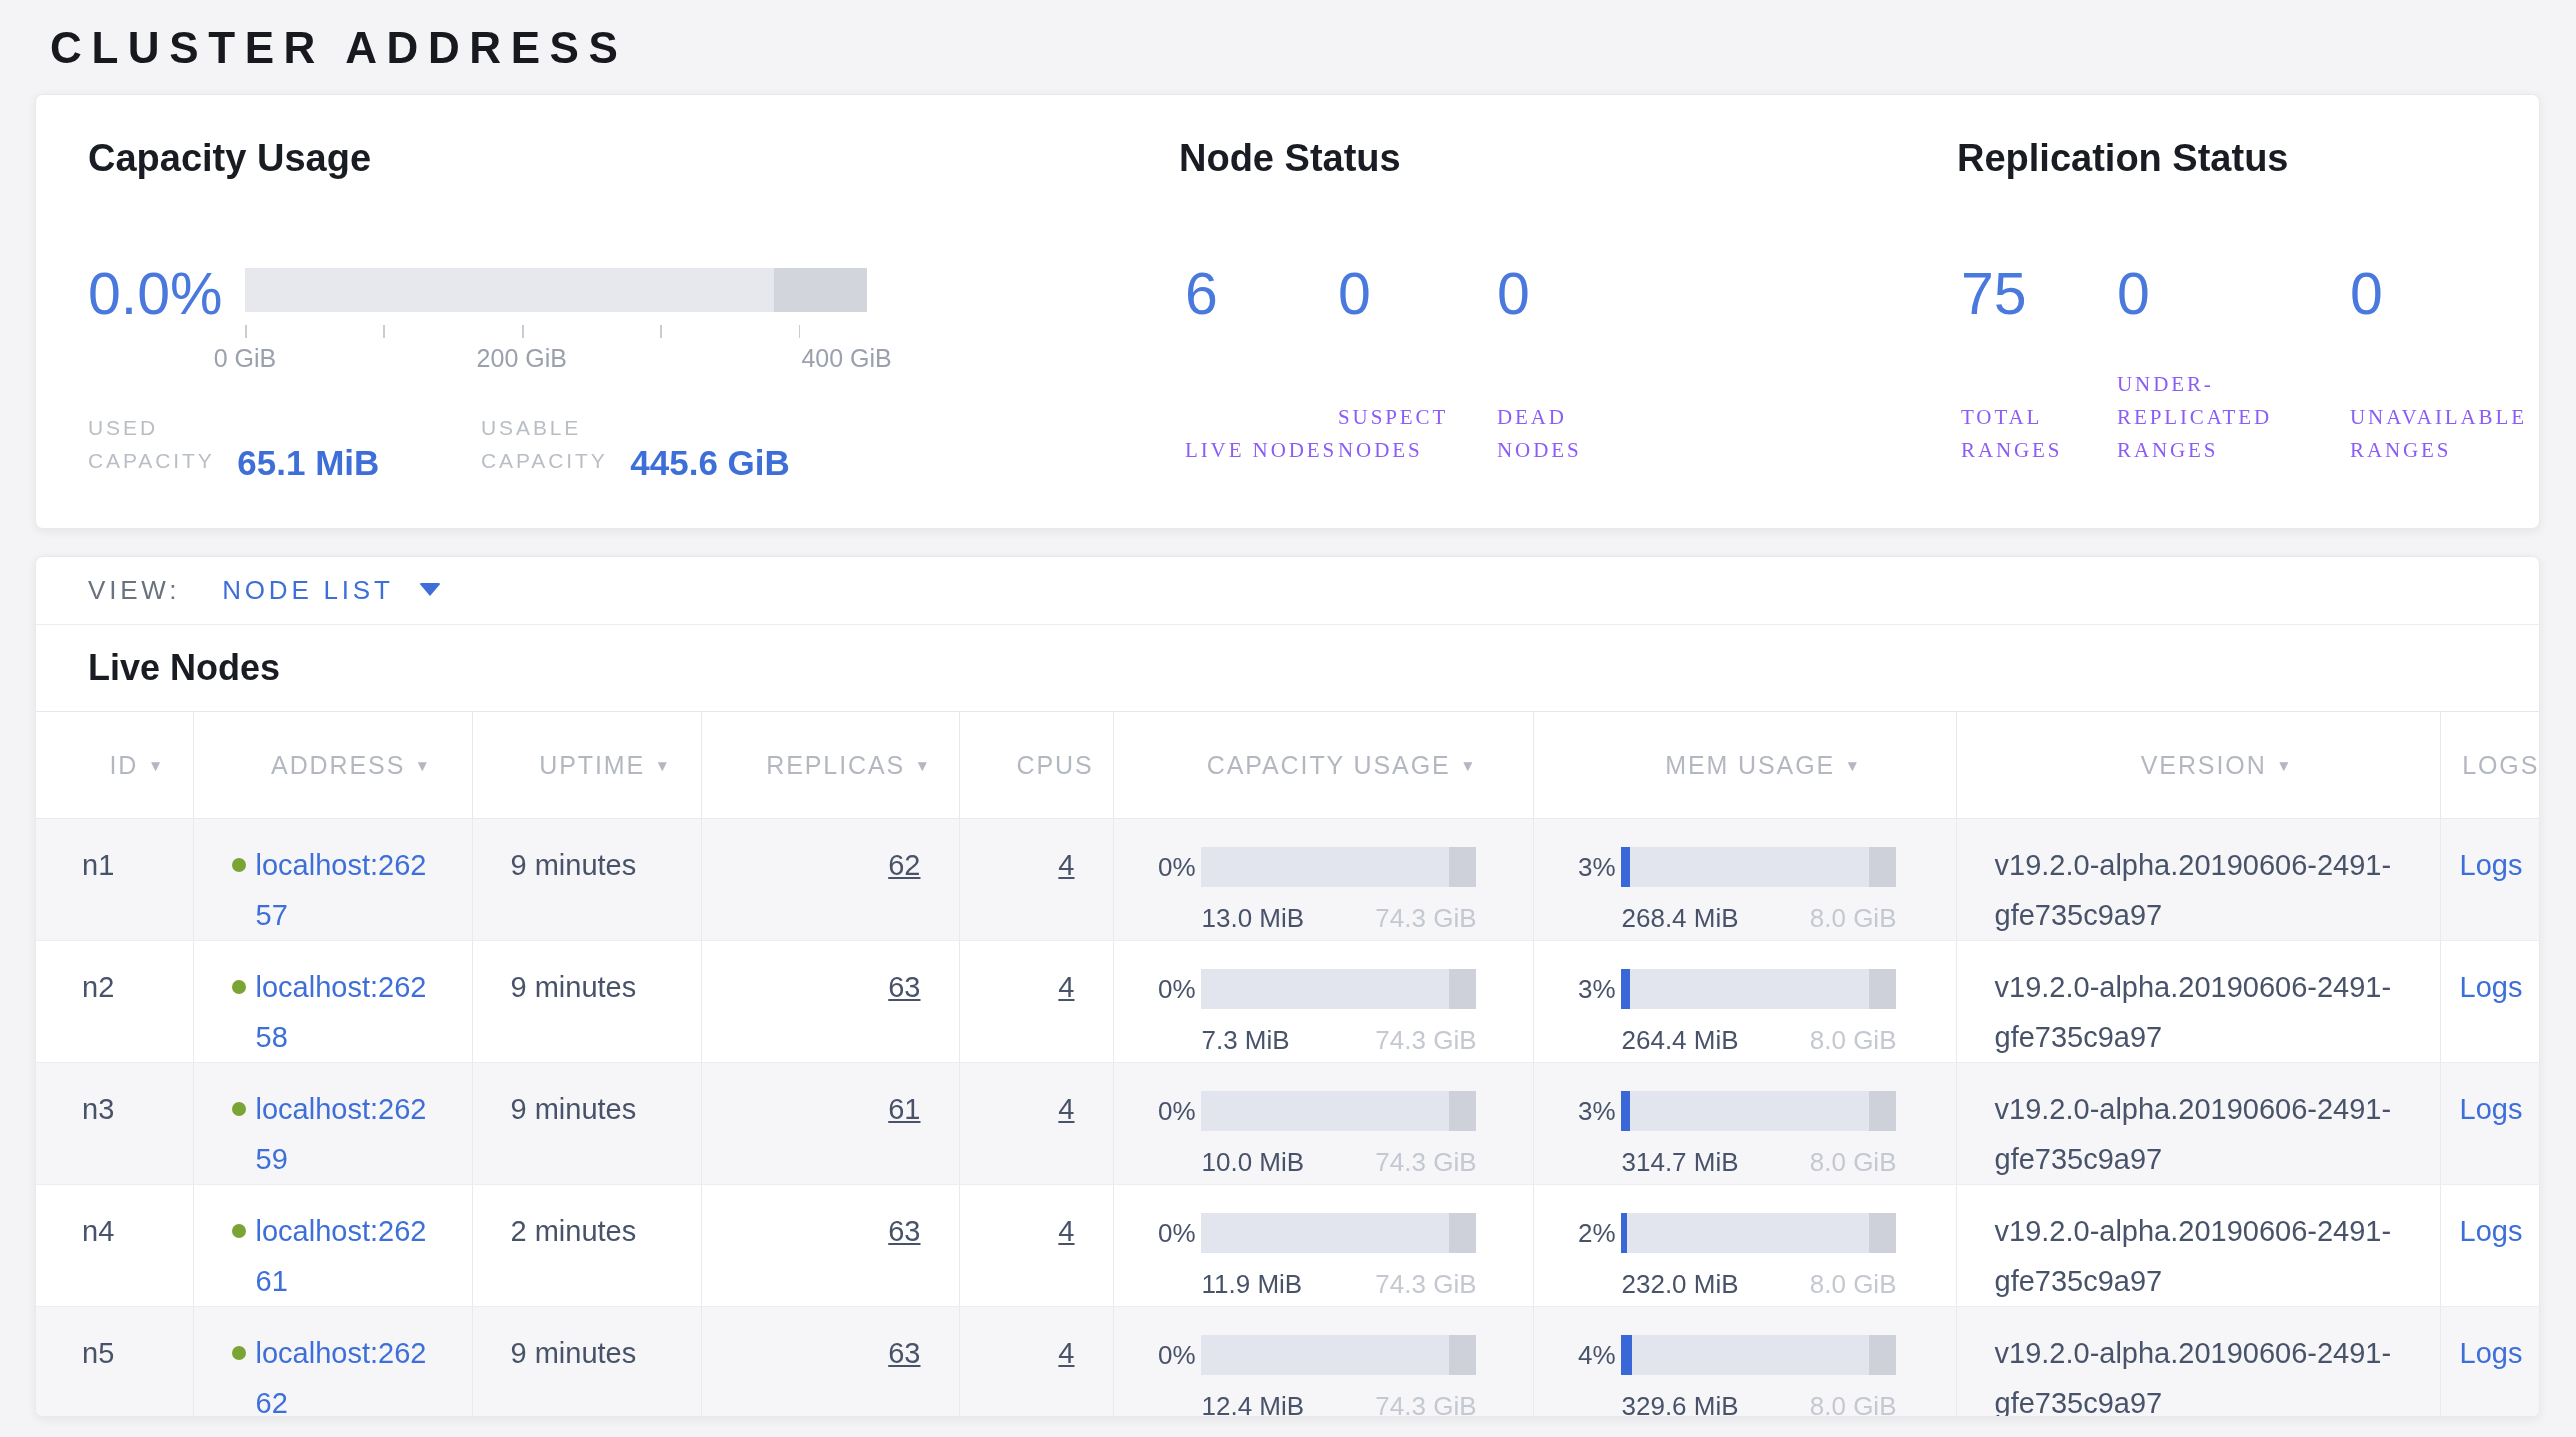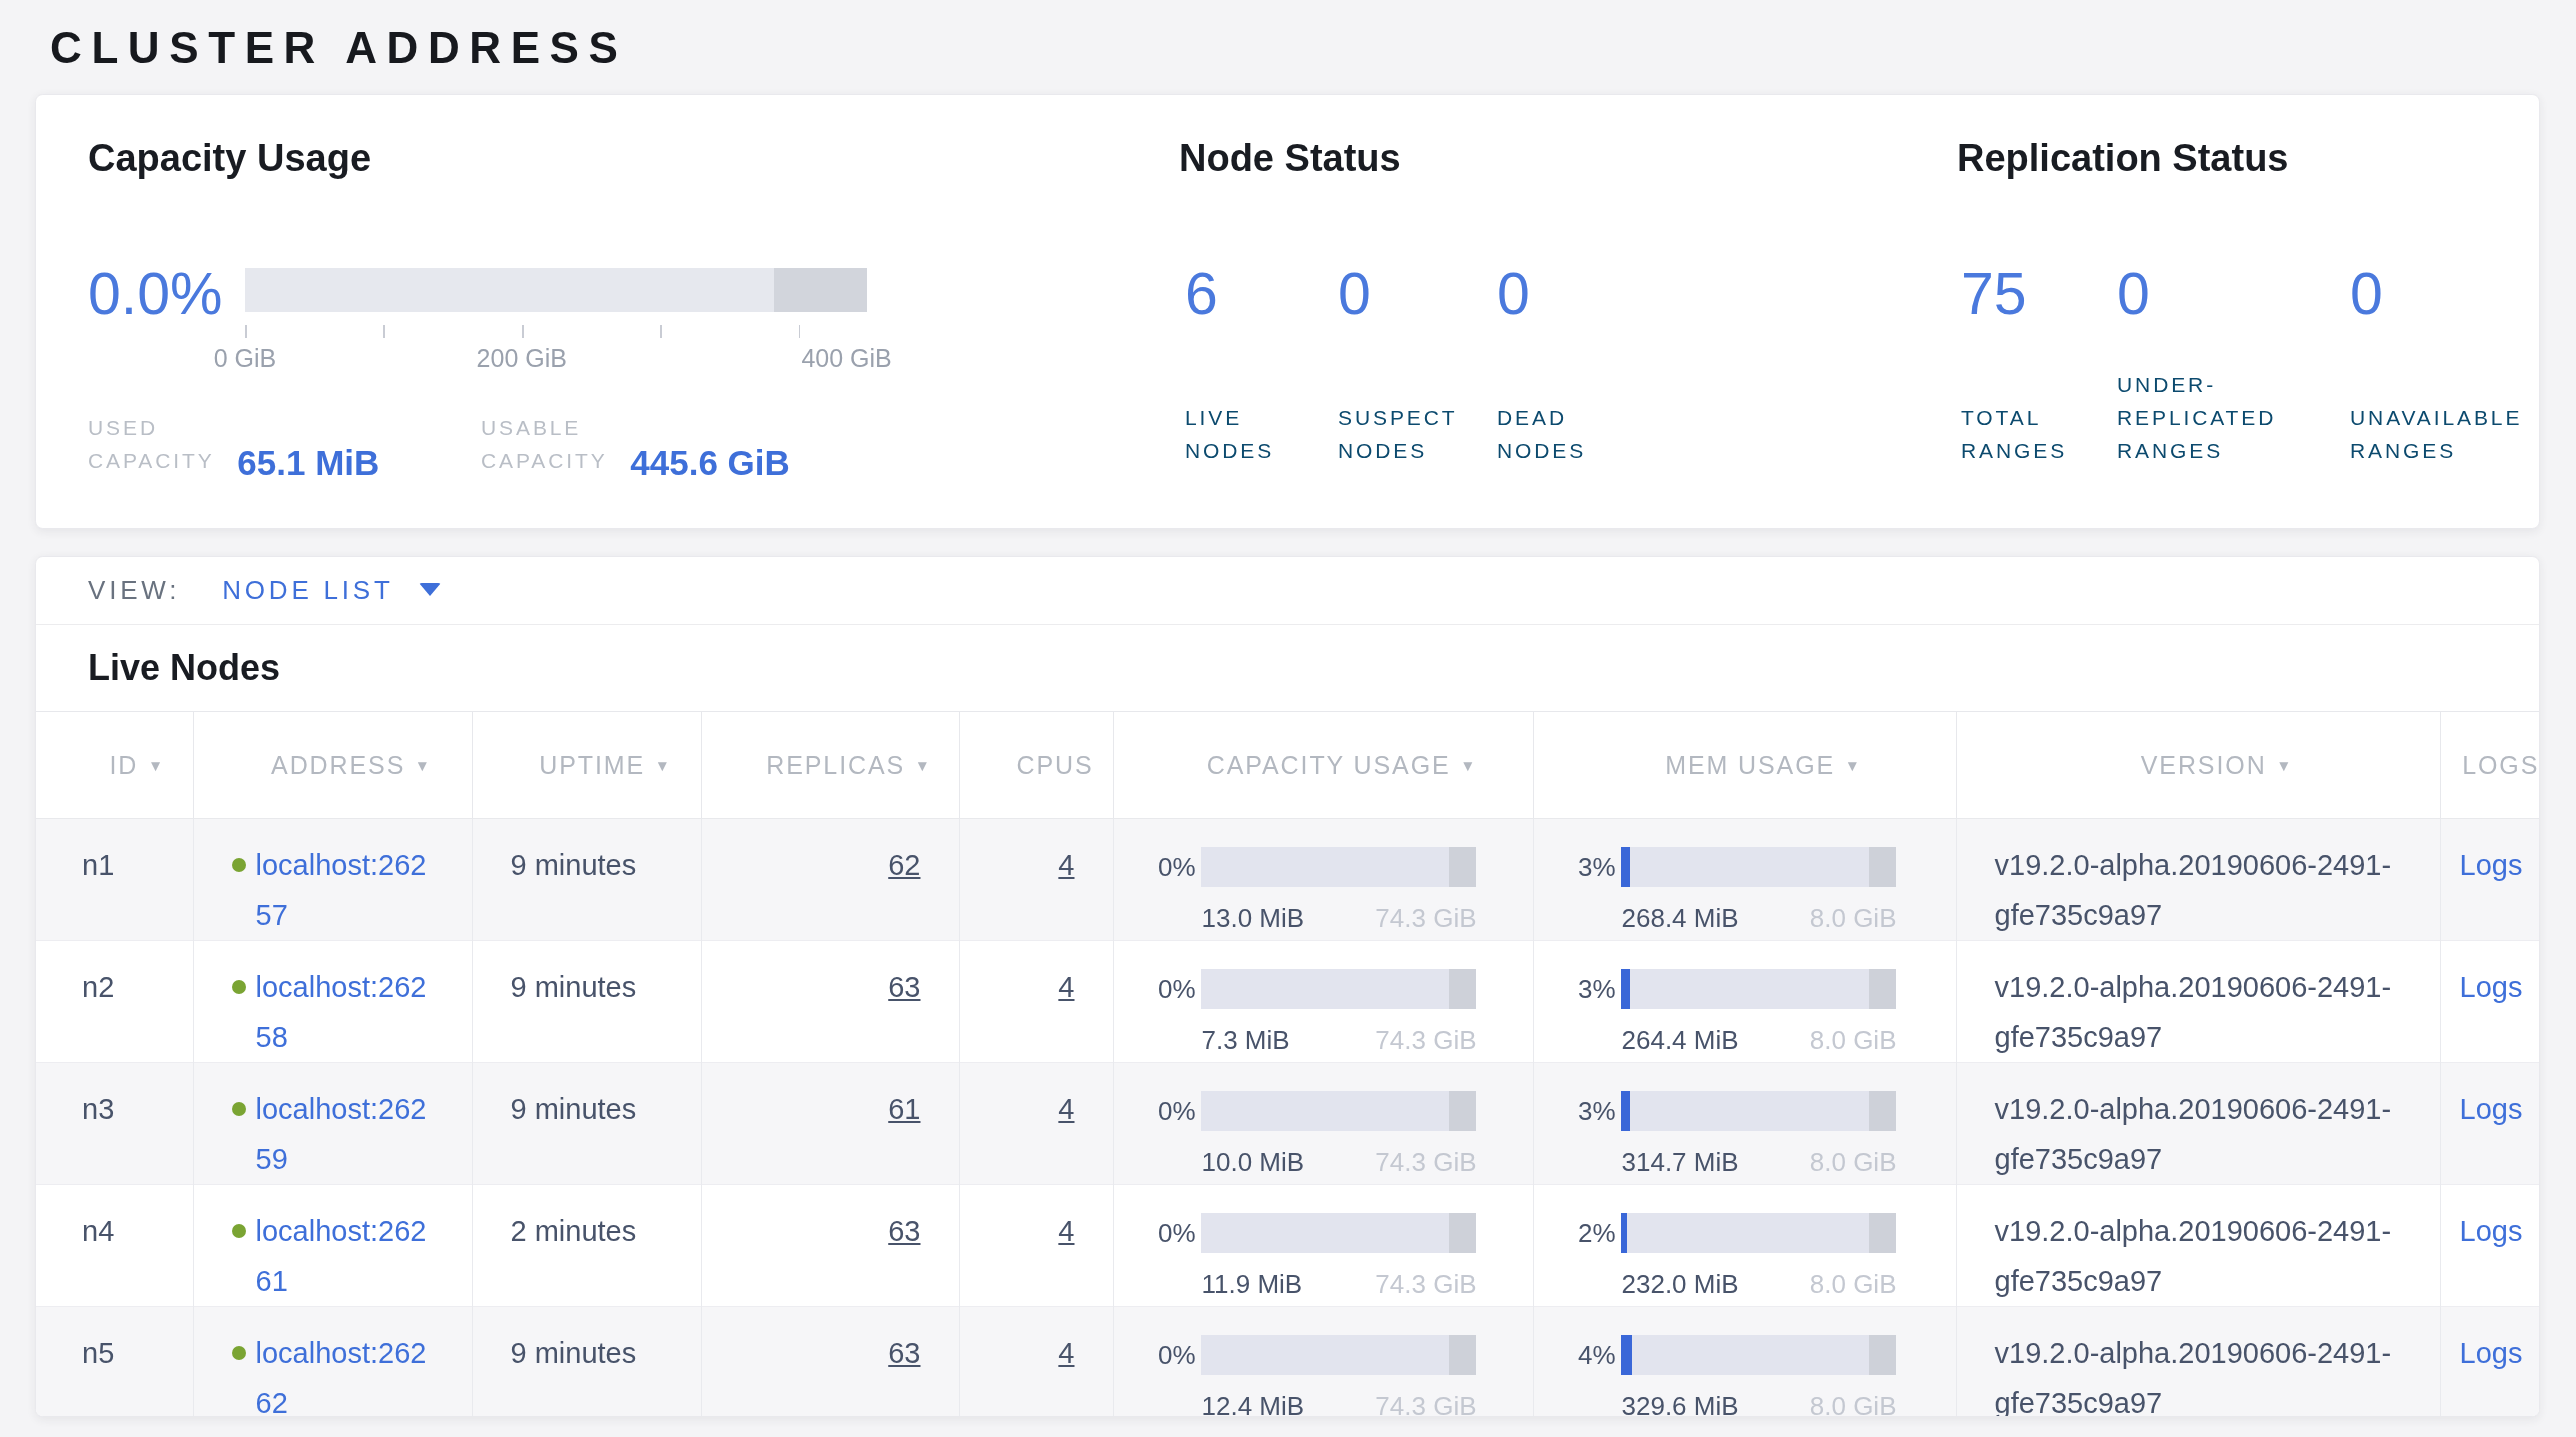--- a/index.html
+++ b/index.html
@@ -89,21 +89,22 @@
     color:var(--link); white-space:nowrap;
   }
 
   .stat{
     position:absolute; top:163px; height:209px;
   }
   .stat .stat-num{position:absolute; top:0; left:0;}
   .stat .stat-label{
     position:absolute; bottom:0; left:0; width:153px;
     font-size:21px; line-height:33px; letter-spacing:2.9px;
-    color:#0c4a6e;
+    color:#8b5cf6;
+    font-family:Liberation Serif, serif;
   }
   #node-stat-0{left:1149px;}
   #node-stat-1{left:1302px;}
   #node-stat-2{left:1461px;}
   #repl-stat-0{left:1925px;}
   #repl-stat-1{left:2081px;}
   #repl-stat-2{left:2314px;}
 
   
   .view-bar{

